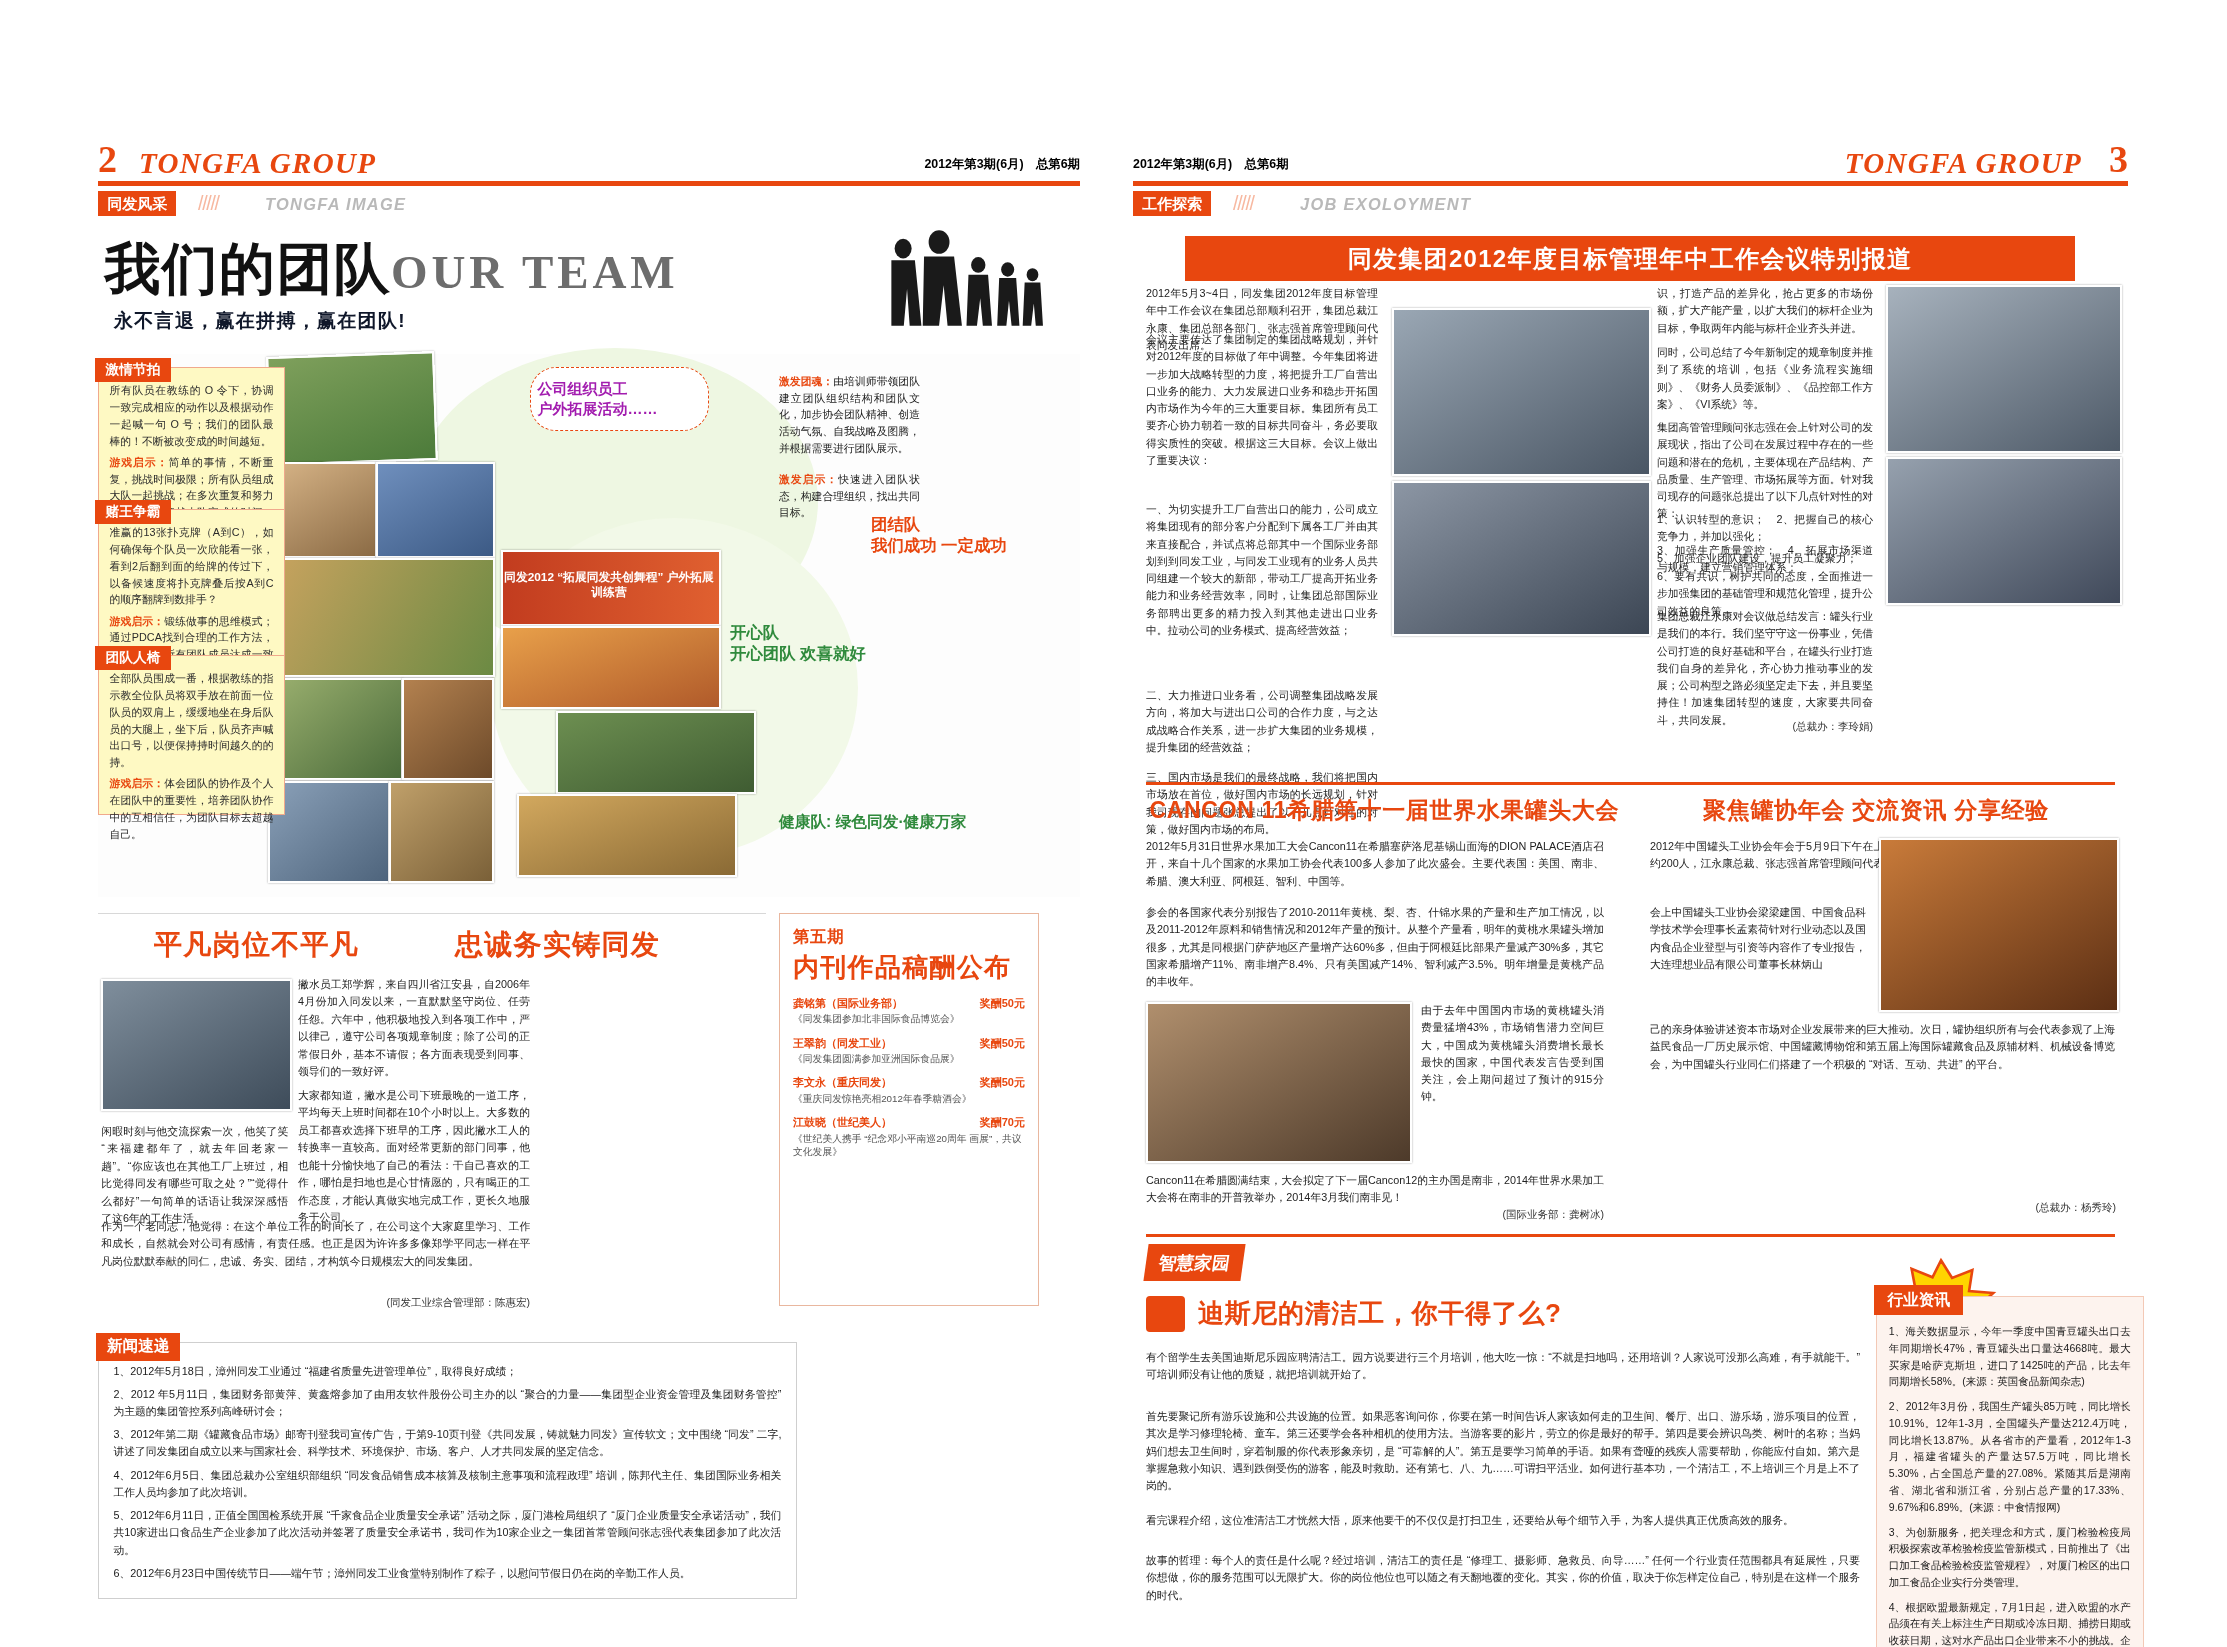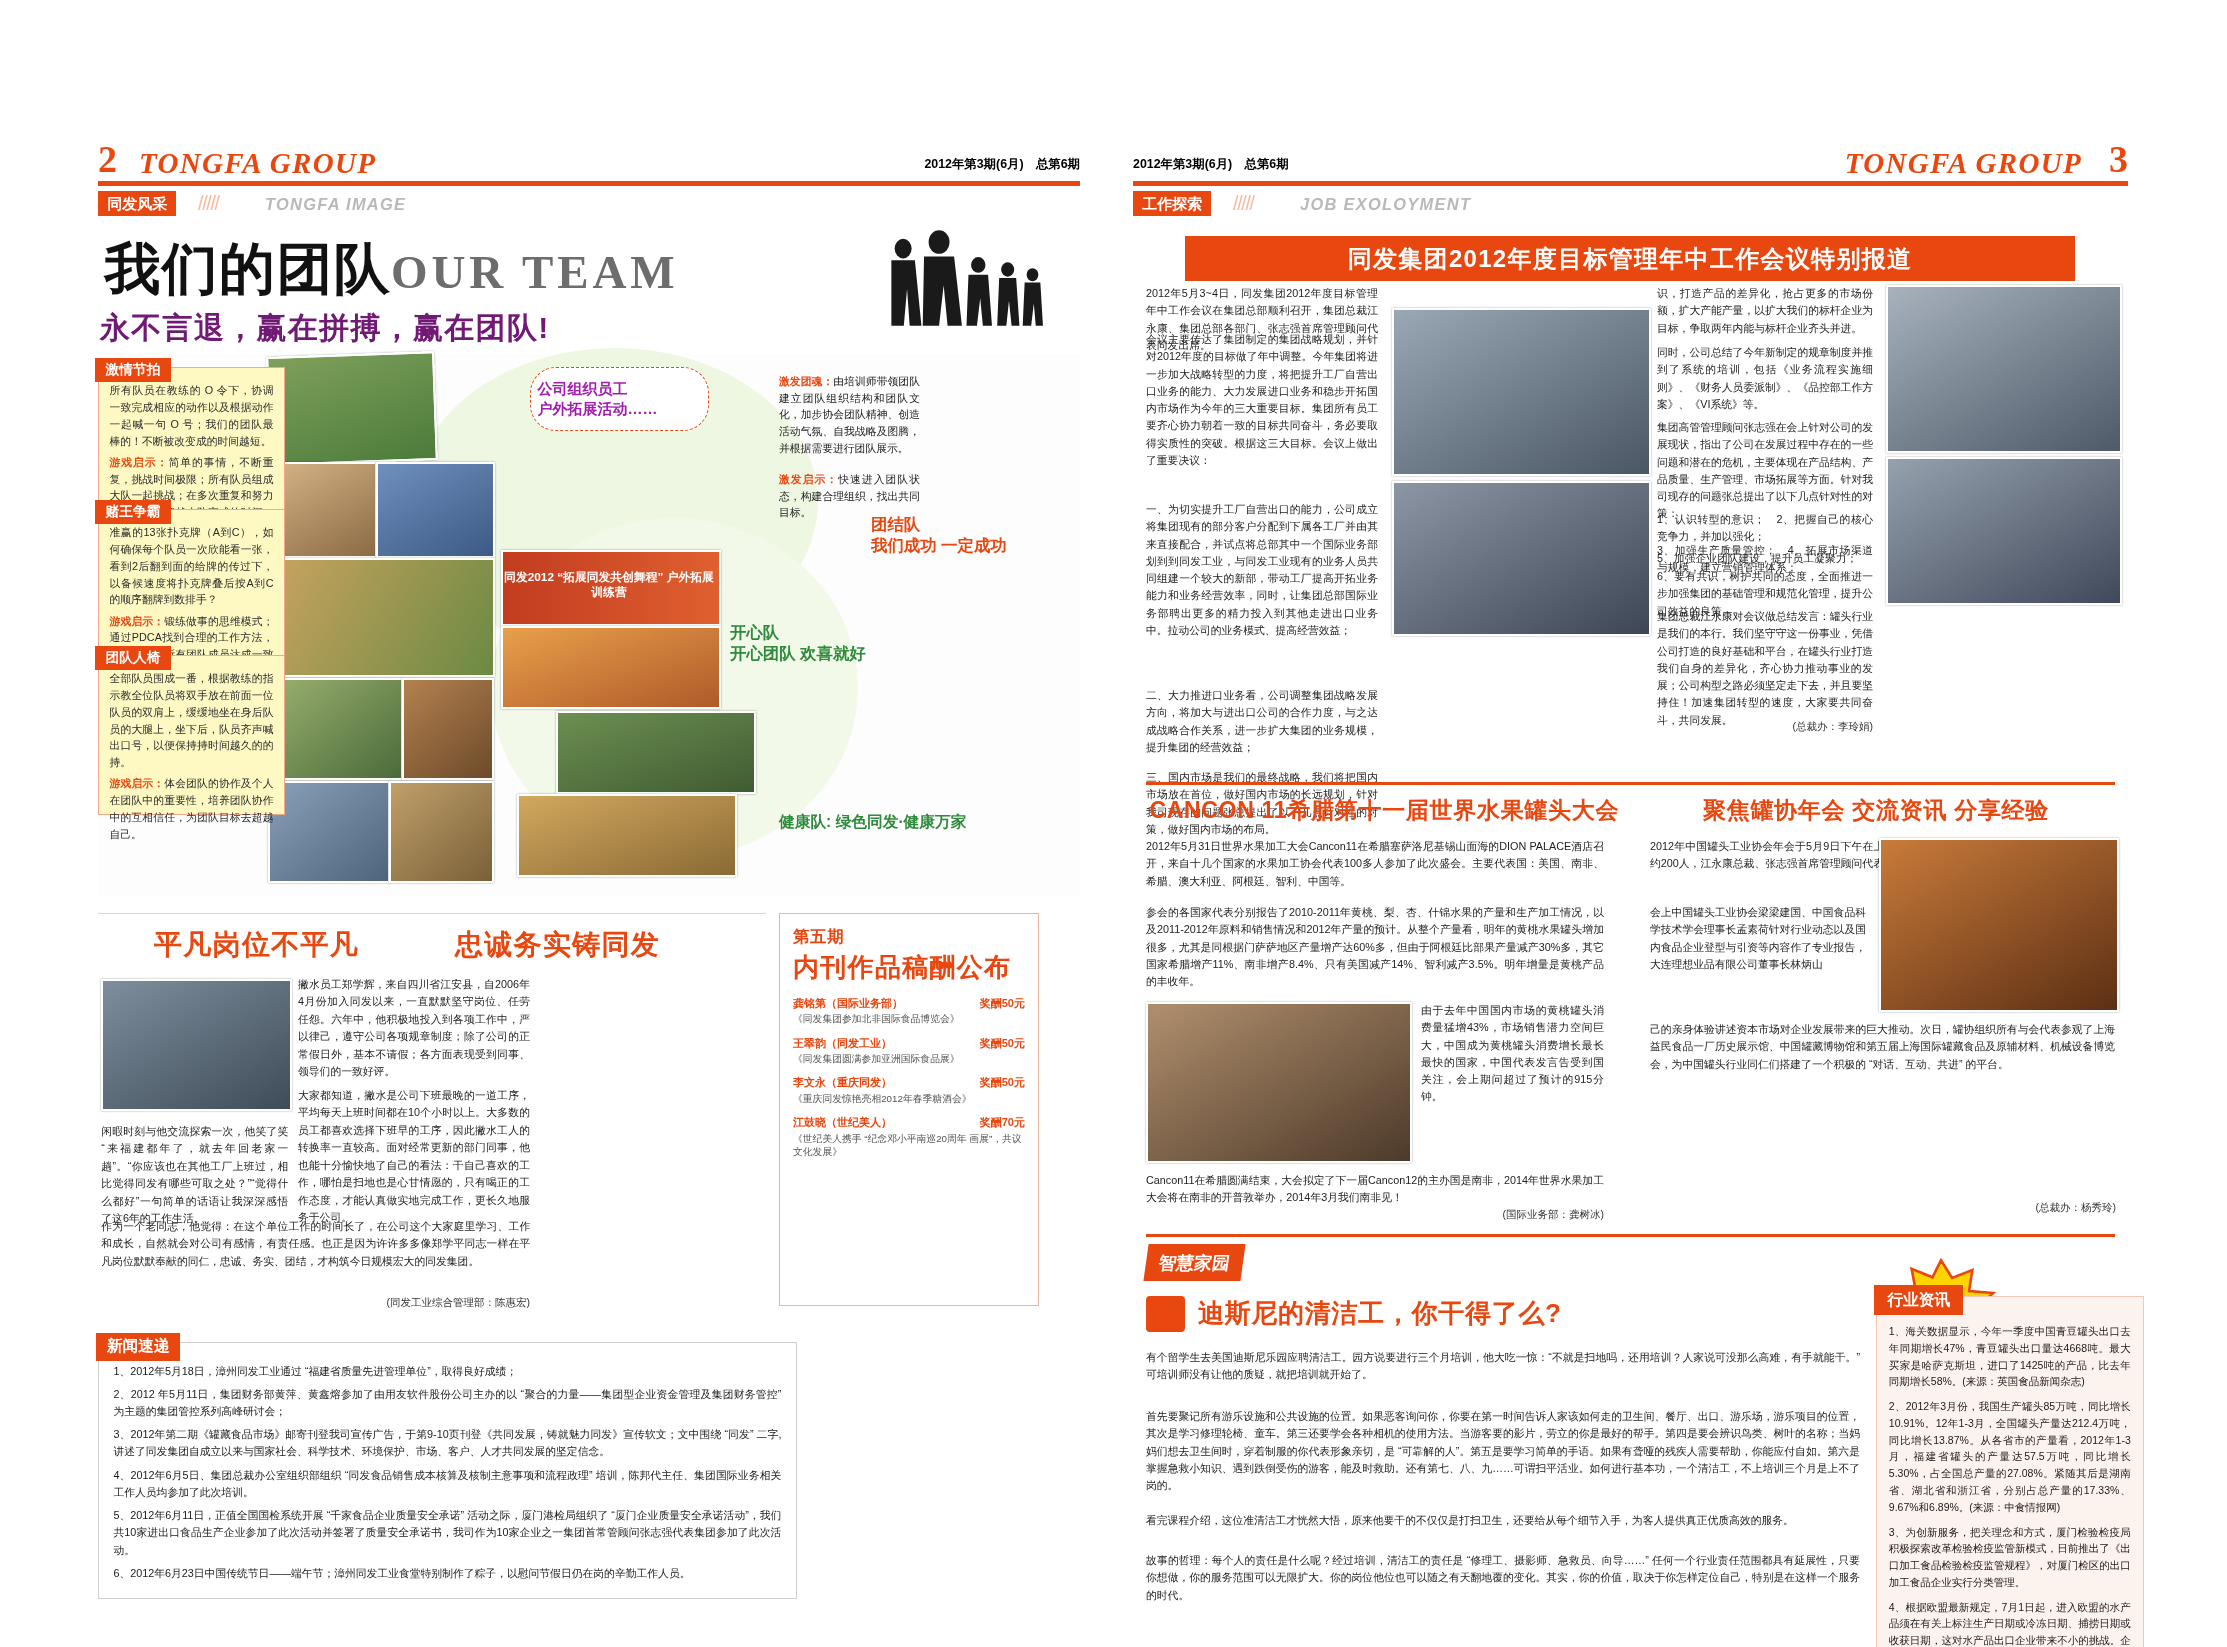--- a/index.html
+++ b/index.html
@@ -17,21 +17,21 @@
 
   .sect{position:absolute;top:47px;height:27.5px;}
   .sect .cn{position:absolute;left:0;top:0;background:#e8470f;color:#fff;font-size:15px;font-weight:bold;padding:5.2px 9.2px;line-height:1;}
   .sect .slash{position:absolute;top:1.3px;font-size:19.6px;color:#f7b8a0;letter-spacing:-1.3px;}
   .sect .en{position:absolute;top:3.9px;font-size:16.4px;font-weight:bold;color:#b9b9b9;font-style:italic;letter-spacing:1.3px;}
 
   
   .team-title{position:absolute;left:6.5px;top:88px;}
   .team-title .cn{font-size:56px;font-weight:bold;color:#111;letter-spacing:1.3px;font-family:"DejaVu Sans",sans-serif;}
   .team-title .en{font-size:47px;font-weight:bold;color:#6d6d6d;letter-spacing:3.9px;font-family:"Liberation Serif",serif;}
-  .team-sub{position:absolute;left:2px;top:164px;font-size:30px;font-weight:bold;color:#701a75;letter-spacing:1.3px;}
+  .team-sub{position:absolute;left:16px;top:164px;font-size:19px;font-weight:bold;color:#0f172a;letter-spacing:1.3px;}
   .silhouette{position:absolute;left:779px;top:85px;width:196px;height:98px;}
 
   .photo-area{position:absolute;left:0;top:210px;width:982px;height:543px;background:#fdfdfd;}
   .ph{position:absolute;background:#8aa2b5;border:2px solid #fff;box-shadow:0 0 2px rgba(0,0,0,.35);}
   .grn{position:absolute;background:#e9f5dc;border-radius:50%;}
 
   .box{position:absolute;border:0.7px solid #f0a98c;background:#fef9c3;}
   .box .cap{position:absolute;left:-3.9px;top:-10.5px;background:#e8470f;color:#fff;font-size:13.7px;font-weight:bold;padding:3.3px 10.5px;}
   .box p{margin:0;font-size:10.8px;line-height:1.55;color:#2b2b2b;text-align:justify;}
   .box .lead{color:#e8470f;font-weight:bold;}

